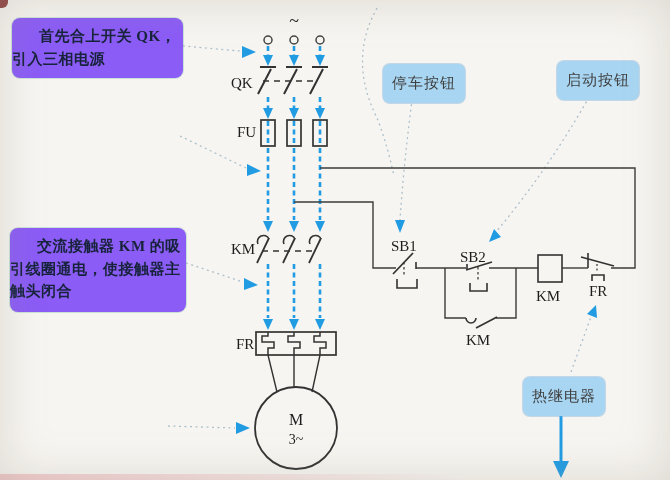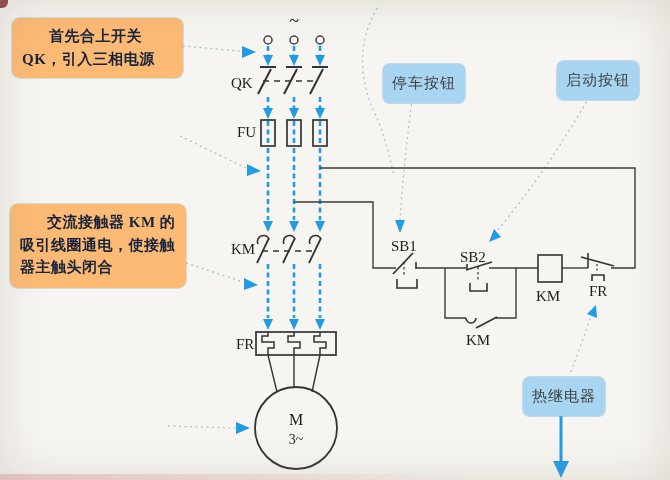--- a/index.html
+++ b/index.html
@@ -9,23 +9,23 @@
     font-family:"Liberation Serif", serif;
     position:relative;
   }
   #stage{position:absolute;inset:0;width:670px;height:480px;}
   #stage::after{
     content:"";position:absolute;inset:0;pointer-events:none;
     box-shadow:inset 0 0 46px rgba(150,140,125,.28);
   }
   svg.circuit{position:absolute;left:0;top:0;}
   .step-box{
-    position:absolute;background:#fdba74;border-radius:8px;
+    position:absolute;background:#8b5cf6;border-radius:8px;
     color:#16233a;font-weight:bold;font-size:15px;line-height:1.5;
-    padding:7px 10px;box-sizing:border-box;text-indent:1.8em;
+    padding:7px 0;box-sizing:border-box;text-indent:1.8em;
     letter-spacing:.5px;
     box-shadow:0 0 0 1px rgba(120,190,165,.35);
   }
   .callout{
     position:absolute;background:#a8d6f2;border-radius:7px;
     color:#404040;font-weight:normal;font-size:15px;line-height:1;
     padding:12px 9px;letter-spacing:1px;
     box-shadow:0 0 0 1px rgba(120,170,215,.4);
   }
   #corner-mark{position:absolute;left:0;top:0;width:8px;height:8px;
@@ -172,21 +172,21 @@
     <path d="M581 257 L614 266" stroke-width="1.7"></path>
     <path d="M597 264 V273" stroke-width="1.2" stroke-dasharray="2 2.5"></path>
     <path d="M592 281 V275 H604 V281" stroke-width="1.6"></path>
   </g>
   <text x="589" y="296" font-size="15" fill="#1d1d1d">FR</text>
 </svg>
 
 <div class="step-box" style="left:12px;top:18px;width:171px;height:60px;">首先合上开关 QK，引入三相电源</div>
 
 
-<div class="step-box" style="left:10px;top:204px;width:176px;height:84px;">交流接触器 KM 的吸引线圈通电，使接触器主触头闭合</div>
+<div class="step-box" style="left:10px;top:228px;width:176px;height:84px;">交流接触器 KM 的吸引线圈通电，使接触器主触头闭合</div>
 
 
 <div class="callout" style="left:383px;top:64px;">停车按钮</div>
 
 <div class="callout" style="left:523px;top:377px;">热继电器</div>
 
 <div class="callout" style="left:557px;top:61px;">启动按钮</div>
 
 <div id="corner-mark"></div>
 <div id="bottom-tint"></div>

